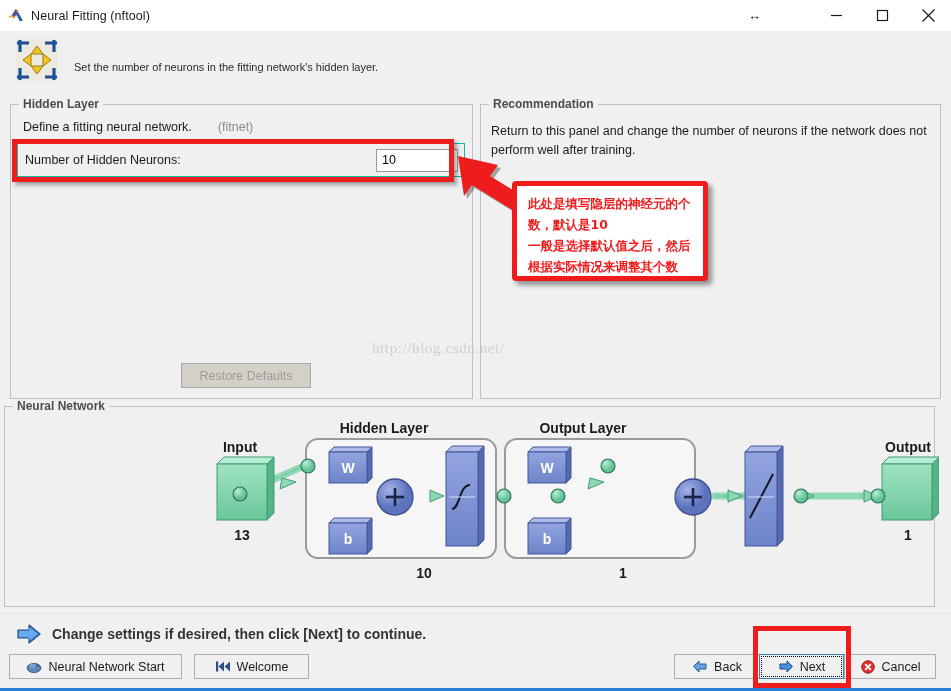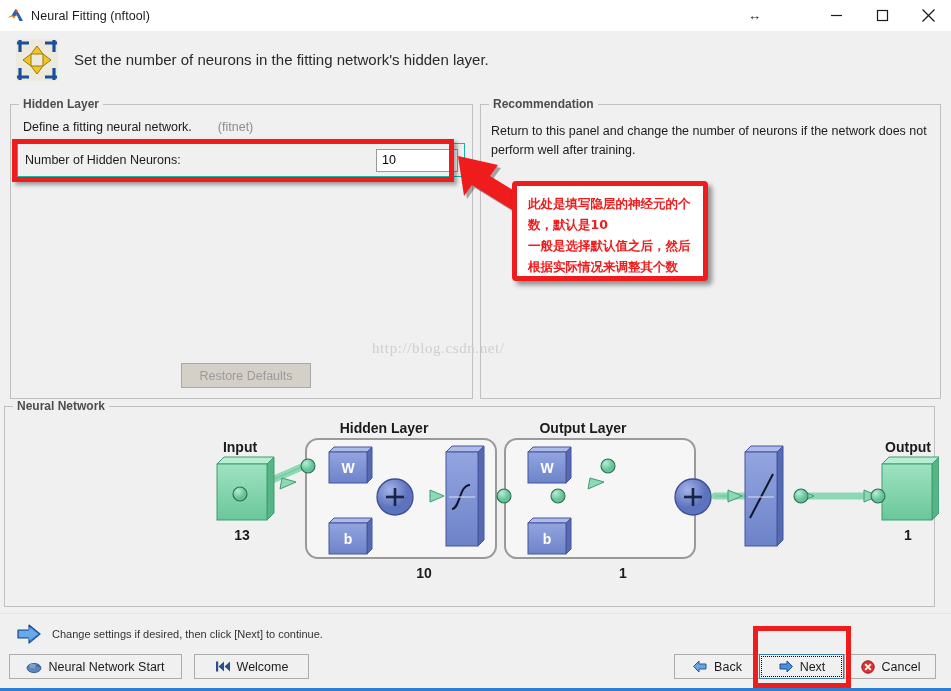--- a/index.html
+++ b/index.html
@@ -47,22 +47,22 @@
   }
   .hdr-icon {
     position: absolute; left: 12px; top: 4px; width: 50px; height: 50px;
   }
   .hdr-title {
     position: absolute; left: 74px; top: 4px;
     font-size: 16.5px; font-weight: bold; color: #1b1b1b;
     letter-spacing: .1px;
   }
   .hdr-sub {
-    position: absolute; left: 74px; top: 20px;
-    font-size: 15px; color: #2a2a2a;
+    position: absolute; left: 74px; top: 30px;
+    font-size: 11px; color: #2a2a2a;
   }
 
   
   .group {
     position: absolute;
     border: 1px solid #c0c0c0;
     background: #f0f0f0;
   }
   .group > .legend {
     position: absolute; top: -8px; left: 8px;
@@ -159,21 +159,21 @@
     position: absolute; left: 12px; top: 408px; width: 927px; height: 197px;
   }
 
   
   .status-row {
     position: absolute; left: 0; top: 620px; width: 951px; height: 28px;
     display: flex; align-items: center;
   }
   .status-arrow { margin-left: 16px; width: 26px; height: 20px; }
   .status-text {
-    margin-left: 10px; font-size: 11px; font-weight: normal; color: #333;
+    margin-left: 10px; font-size: 14px; font-weight: bold; color: #333;
     white-space: nowrap;
   }
 
   .btn {
     height: 25px;
     background: #f0f0f0;
     border: 1px solid #adadad;
     display: inline-flex; align-items: center; justify-content: center;
     font-size: 12.5px; color: #1b1b1b;
     gap: 6px;

